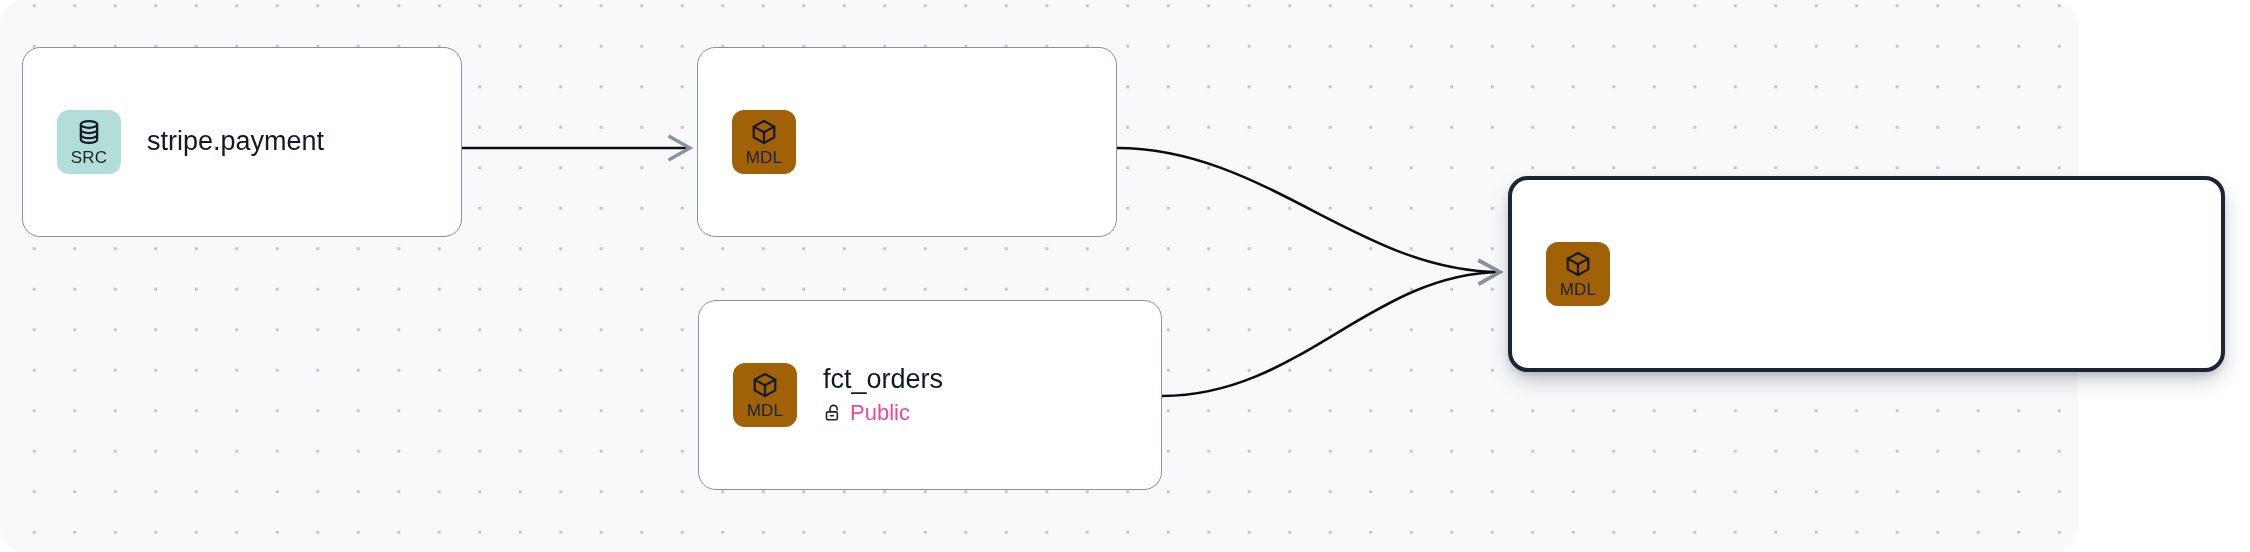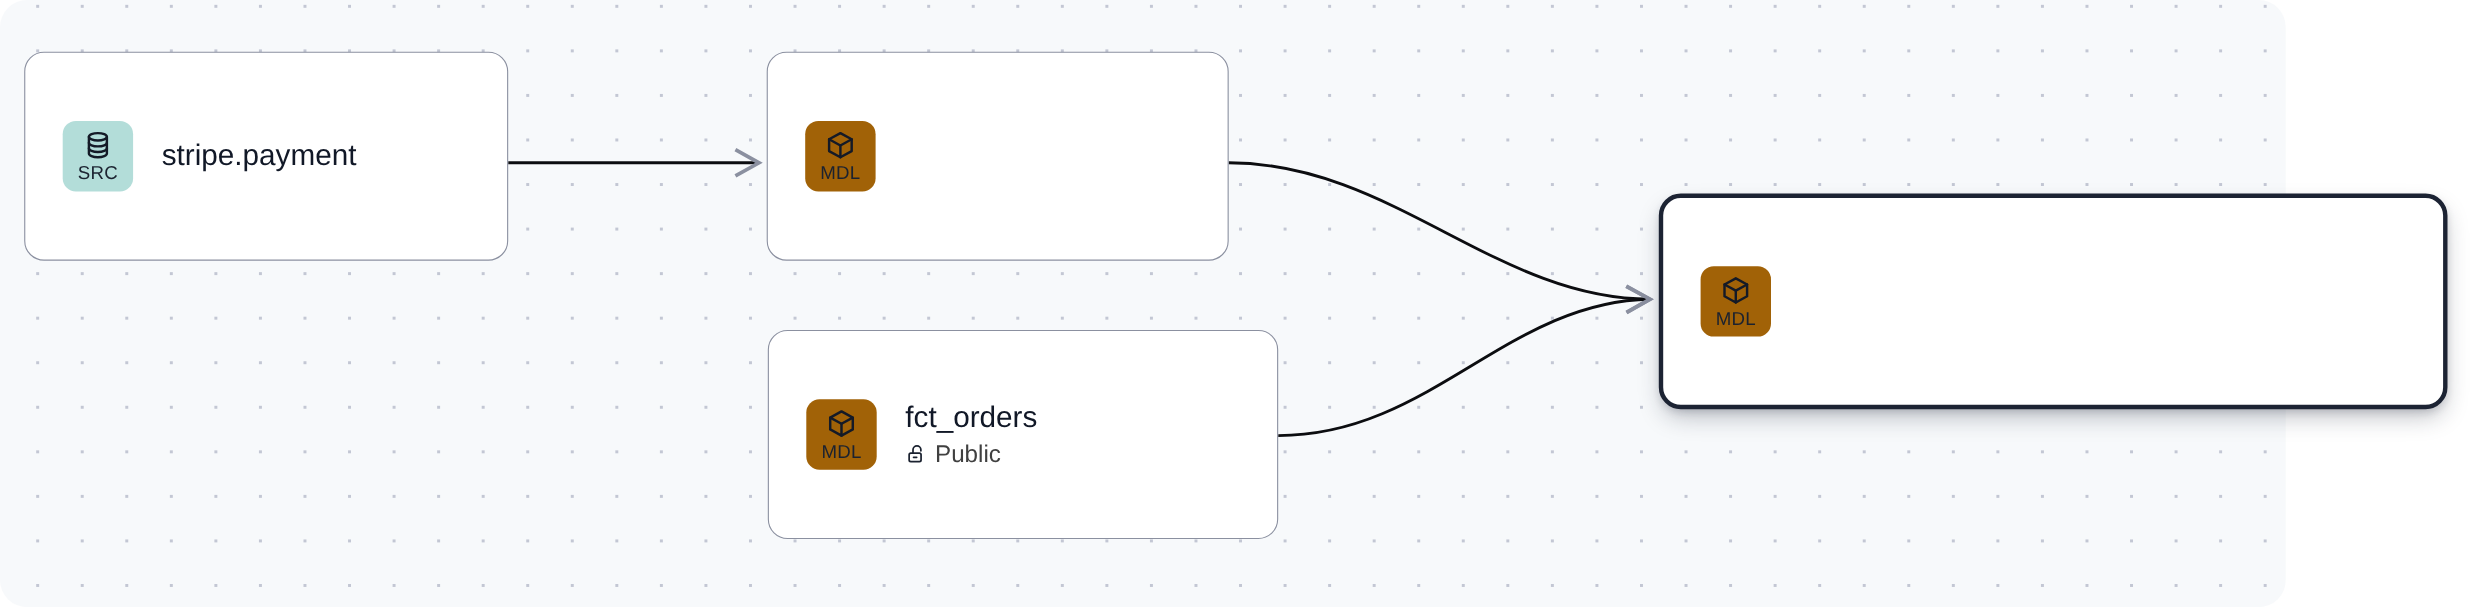--- a/index.html
+++ b/index.html
@@ -83,21 +83,21 @@
     font-size: 27px;
     color: #111827;
     line-height: 1.15;
     white-space: nowrap;
   }
   .node-sub {
     display: flex;
     align-items: center;
     gap: 7px;
     font-size: 22px;
-    color: #404040;
+    color: #ec4899;
     margin-top: 5px;
     line-height: 1.15;
     white-space: nowrap;
   }
   .node-sub svg { display: block; flex: 0 0 auto; }
 </style>
 </head>
 <body>
 
 <div id="canvas">

